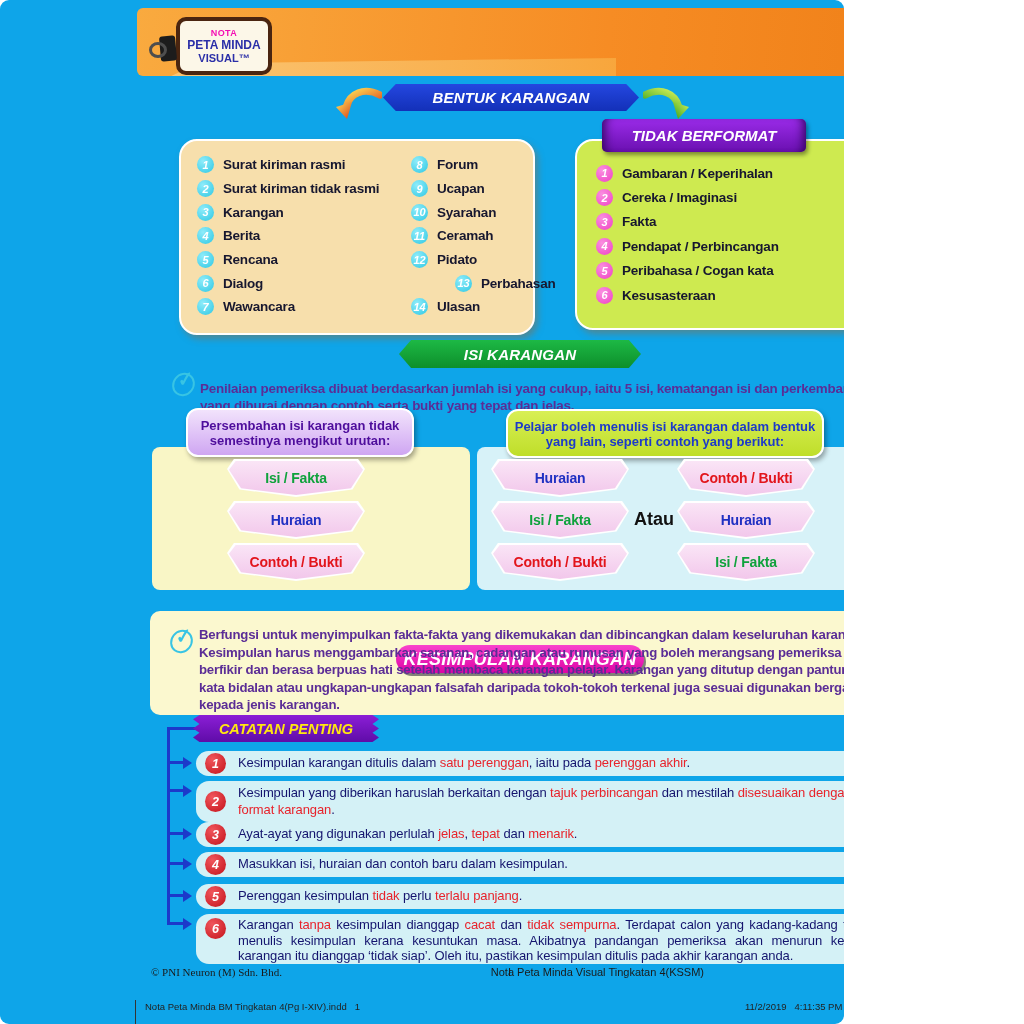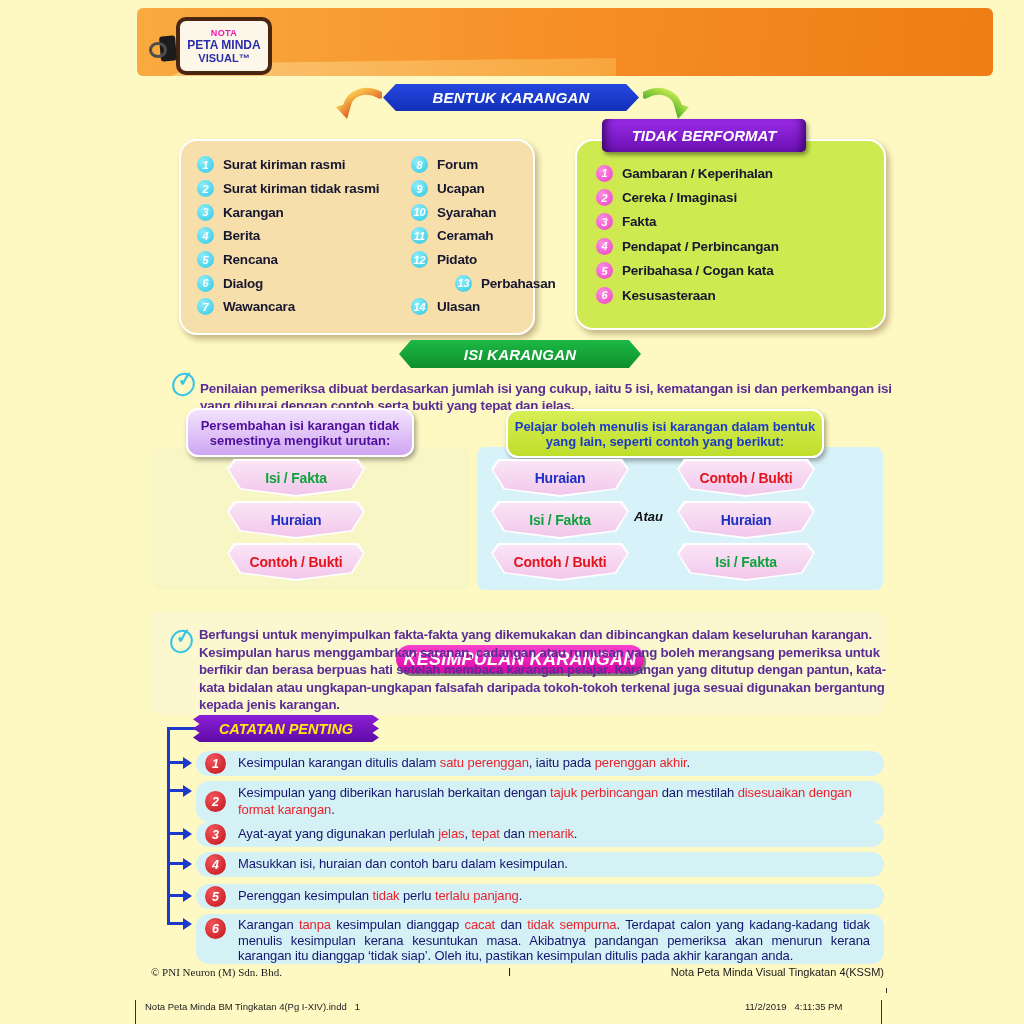--- a/index.html
+++ b/index.html
@@ -1,17 +1,17 @@
 <!DOCTYPE html>
 <html style="--c-header_orange: #F68C24; --c-title_navy: #1C2B90; --c-banner_blue: #1A3BCB; --c-berformat_red: #D01018; --c-tidak_purple: #7E1BC8; --c-card_tan: #F7DFAC; --c-card_lime: #CEEA50; --c-isi_green: #129F33; --c-kesimpulan_magenta: #EE1FB5; --c-catatan_purple: #7316BE; --c-catatan_yellow: #FFE711; --c-note_cyan: #D4F1F6; --c-body_purple: #5B2D96; --c-highlight_red: #E8232B; --c-connector_blue: #1C3ACA;"><head>
 <meta charset="utf-8">
 <style>
   html,body{margin:0;padding:0;background:#fff;}
-  .stage{position:relative;width:1024px;height:1024px;background:#fef9c3;overflow:hidden;
-         font-family:"Liberation Sans", sans-serif;}
+  .stage{position:relative;width:844px;height:1024px;background:#0ea5e9;overflow:hidden;
+         font-family:"Liberation Sans", sans-serif;border-radius:9px;}
   .abs{position:absolute;}
 
   
   .band{left:137px;top:8px;width:856px;height:68px;border-radius:6px;
         background:linear-gradient(95deg,#F9AA3F 0%,#F68C24 55%,#EE7D15 100%);}
   .band::after{content:"";position:absolute;left:4%;bottom:0;width:52%;height:18px;
         background:linear-gradient(90deg,#FBC97B,#F8A93F);
         clip-path:polygon(0 100%,6% 30%,100% 0,100% 100%);opacity:.9;}
   .logo{left:176px;top:17px;width:96px;height:58px;background:#FCF7E8;
         border:4px solid #4A2510;border-radius:10px;box-sizing:border-box;
@@ -76,21 +76,21 @@
   .flabel-green{left:506px;top:409px;width:314px;height:45px;color:#1C3ACA;
           background:linear-gradient(180deg,#D8EF55,#BFDE2A);}
   .bcol{display:flex;flex-direction:column;gap:4px;}
   .badge{position:relative;width:138px;height:38px;background:#fff;
          clip-path:polygon(5% 0,95% 0,100% 26%,91% 80%,50% 100%,9% 80%,0 26%);
          filter:drop-shadow(2px 3px 2px rgba(100,70,100,.45));}
   .badge-in{position:absolute;inset:2px;clip-path:polygon(5% 0,95% 0,100% 26%,91% 80%,50% 100%,9% 80%,0 26%);
          background:linear-gradient(180deg,#FAE5F6,#F2C7EB);display:flex;align-items:center;justify-content:center;
          font-weight:bold;font-size:14px;letter-spacing:-.2px;}
   .green{color:#0FA23C}.blue{color:#2030C2}.red{color:#E2151C}
-  .atau{left:634px;top:509px;font-size:13px;font-weight:bold;font-style:italic;color:#111;text-align:center;}
+  .atau{left:634px;top:509px;font-size:18px;font-weight:bold;color:#111;text-align:center;}
 
   
   .kes-box{left:150px;top:611px;width:736px;height:104px;background:#FBF8CF;border-radius:10px;}
 
   
   .conn{background:#1C3ACA;}
   .arrowhead{width:0;height:0;border-top:6px solid transparent;border-bottom:6px solid transparent;
              border-left:9px solid #1C3ACA;}
   .nitem{left:196px;width:688px;background:#D4F1F6;border-radius:13px;display:flex;align-items:center;}
   .ncirc{position:absolute;left:9px;width:21px;height:21px;border-radius:50%;color:#fff;

